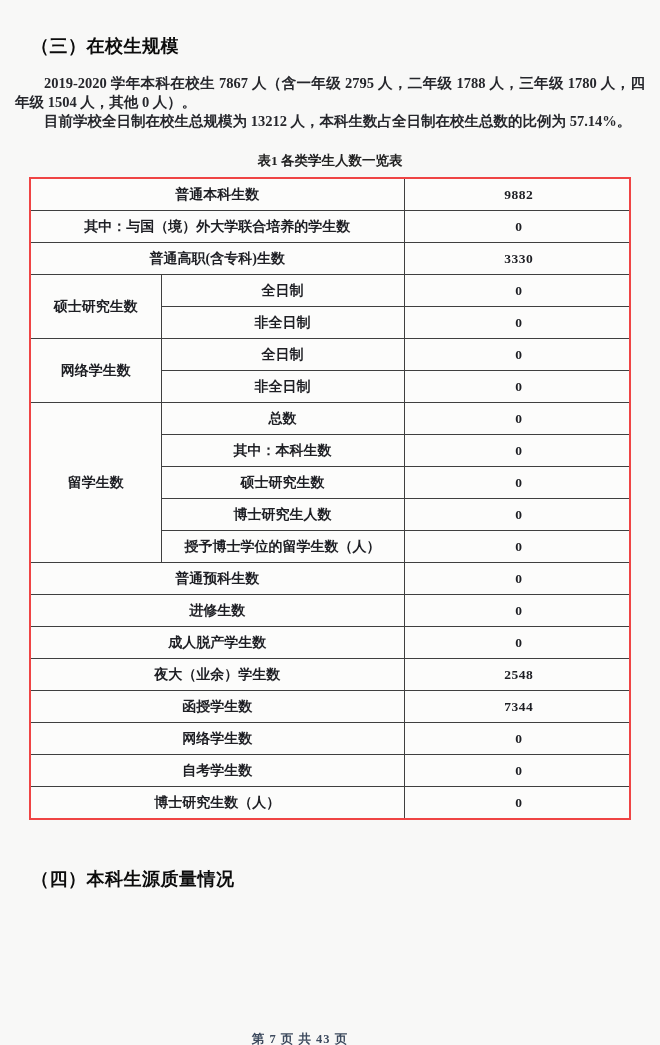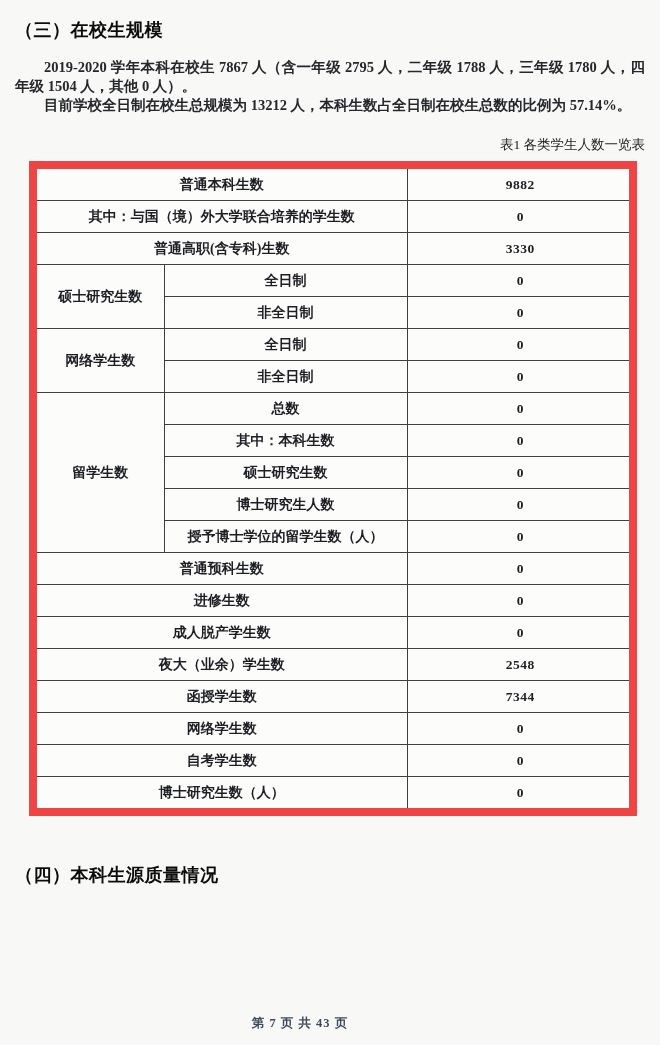--- a/index.html
+++ b/index.html
@@ -20,49 +20,49 @@
     box-sizing: border-box;
     width: 660px;
     height: 1045px;
     position: relative;
   }
   .section-heading {
     font-family: "Liberation Sans", sans-serif;
     font-weight: 700;
     font-size: 18px;
     color: #0c0c0c;
-    margin: 0;
+    margin: 16px;
     letter-spacing: 0.5px;
   }
   .heading-top { padding-top: 18px; }
   .heading-bottom { margin-top: 47px; }
   .para {
     font-size: 14.5px;
     line-height: 19px;
     font-weight: 600;
     margin: 0;
     text-indent: 2em;
     color: #26272c;
     text-align: justify;
   }
   .para-first { margin-top: 16px; }
   .table-caption {
-    text-align: right;
+    text-align: center;
     font-size: 13.5px;
-    font-weight: 400;
+    font-weight: 700;
     margin-top: 21px;
     margin-bottom: 7px;
     color: #222;
   }
   table.students {
     border-collapse: collapse;
     table-layout: fixed;
     width: 596px;
     margin-left: 14px;
-    border: 8px solid #ef4444;
+    border: 2px solid #ef4444;
     background: #fcfcfb;
   }
   table.students td {
     border: 1.5px solid #3f3f3f;
     height: 31px;
     padding: 0 4px;
     text-align: center;
     vertical-align: middle;
     font-size: 14px;
     font-weight: 600;

